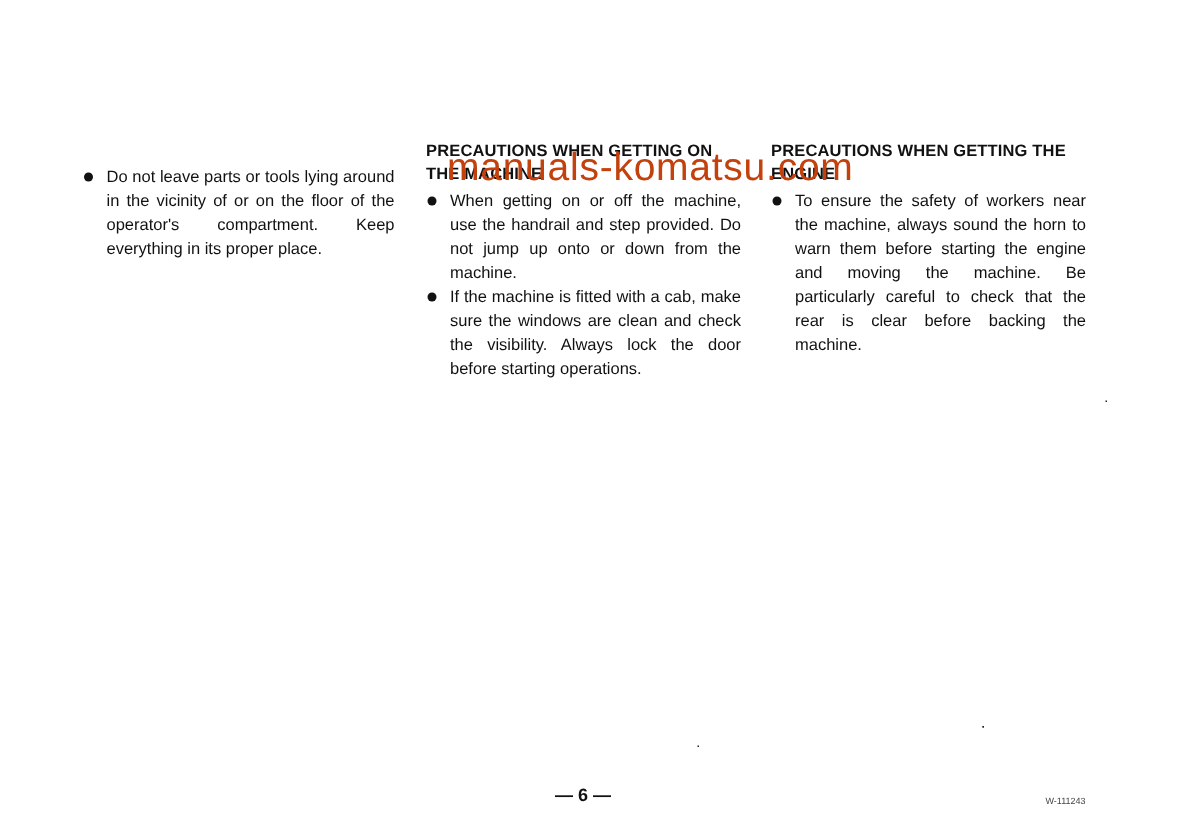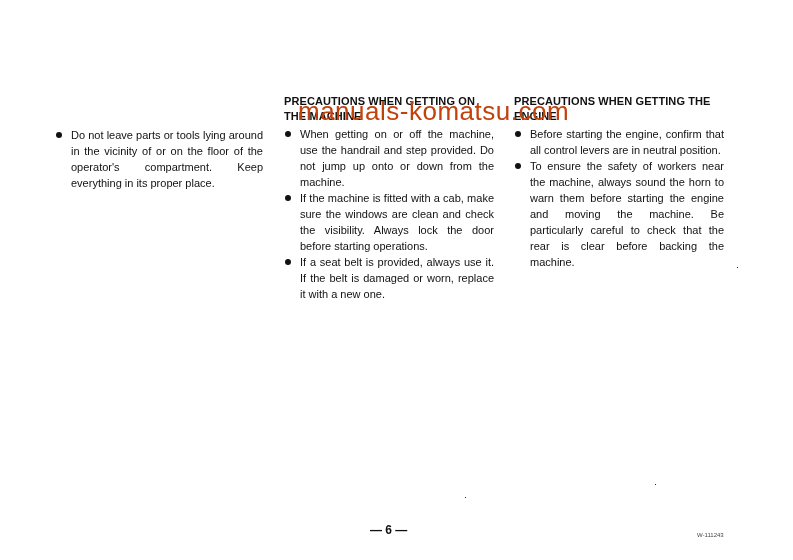--- a/index.html
+++ b/index.html
@@ -1,19 +1,19 @@
 <!DOCTYPE html>
 <html><head>
   <meta charset="utf-8">
   <style>
     html, body { margin: 0; padding: 0; background: #ffffff; }
     body { width: 793px; height: 560px; position: relative; overflow: hidden;
       font-family: "Liberation Sans", sans-serif; color: #111; }
     .col { position: absolute; font-size: 11px; line-height: 16px; }
-    .col1 { left: 55px; top: 127px; width: 208px; }
+    .col1 { left: 55px; top: 110px; width: 208px; }
     .col2 { left: 284px; top: 94px; width: 210px; }
     .col3 { left: 514px; top: 94px; width: 210px; }
     .heading { font-weight: bold; font-size: 11px; line-height: 15px; letter-spacing: 0.1px; margin-bottom: 2px; }
     .item { position: relative; padding-left: 16px; text-align: justify; text-align-last: left; }
     .bullet { position: absolute; left: 1px; top: 5px; width: 6px; height: 6px; background: #111; border-radius: 50%; }
     .para { text-align: justify; text-align-last: left; }
     .watermark { position: absolute; left: 298px; top: 96px; font-size: 26px; line-height: 30px;
       color: #c2410c; letter-spacing: 0.5px; white-space: nowrap; }
     .page-num { position: absolute; left: 370px; top: 523px; font-size: 12px; font-weight: bold; }
     .code { position: absolute; left: 697px; top: 532px; font-size: 6px; color: #444; }
@@ -32,32 +32,24 @@
 <div class="col col2">
   <div class="heading">PRECAUTIONS WHEN GETTING ON THE MACHINE</div>
   <div class="item">
     <span class="bullet"></span>
     <div class="para">When getting on or off the machine, use the handrail and step provided. Do not jump up onto or down from the machine.</div>
   </div>
   <div class="item">
     <span class="bullet"></span>
     <div class="para">If the machine is fitted with a cab, make sure the windows are clean and check the visibility. Always lock the door before starting operations.</div>
   </div>
-  <div class="item">
-    <span class="bullet"></span>
-    <div class="para">If a seat belt is provided, always use it. If the belt is damaged or worn, replace it with a new one.</div>
-  </div>
 </div>
 
 <div class="col col3">
   <div class="heading">PRECAUTIONS WHEN GETTING THE ENGINE</div>
-  <div class="item">
-    <span class="bullet"></span>
-    <div class="para">Before starting the engine, confirm that all control levers are in neutral position.</div>
-  </div>
   <div class="item">
     <span class="bullet"></span>
     <div class="para">To ensure the safety of workers near the machine, always sound the horn to warn them before starting the engine and moving the machine. Be particularly careful to check that the rear is clear before backing the machine.</div>
   </div>
 </div>
 
 <div class="watermark">manuals-komatsu.com</div>
 
 <div class="page-num">— 6 —</div>
 <div class="code">W-111243</div>

